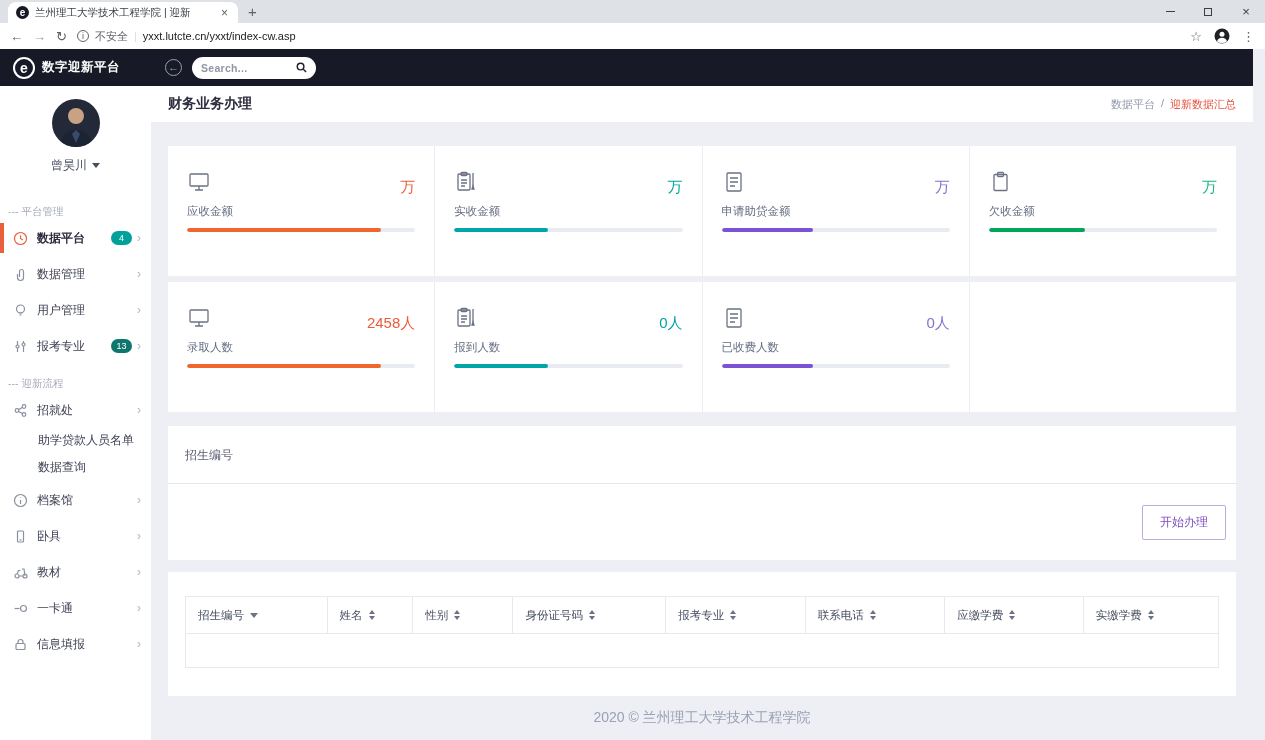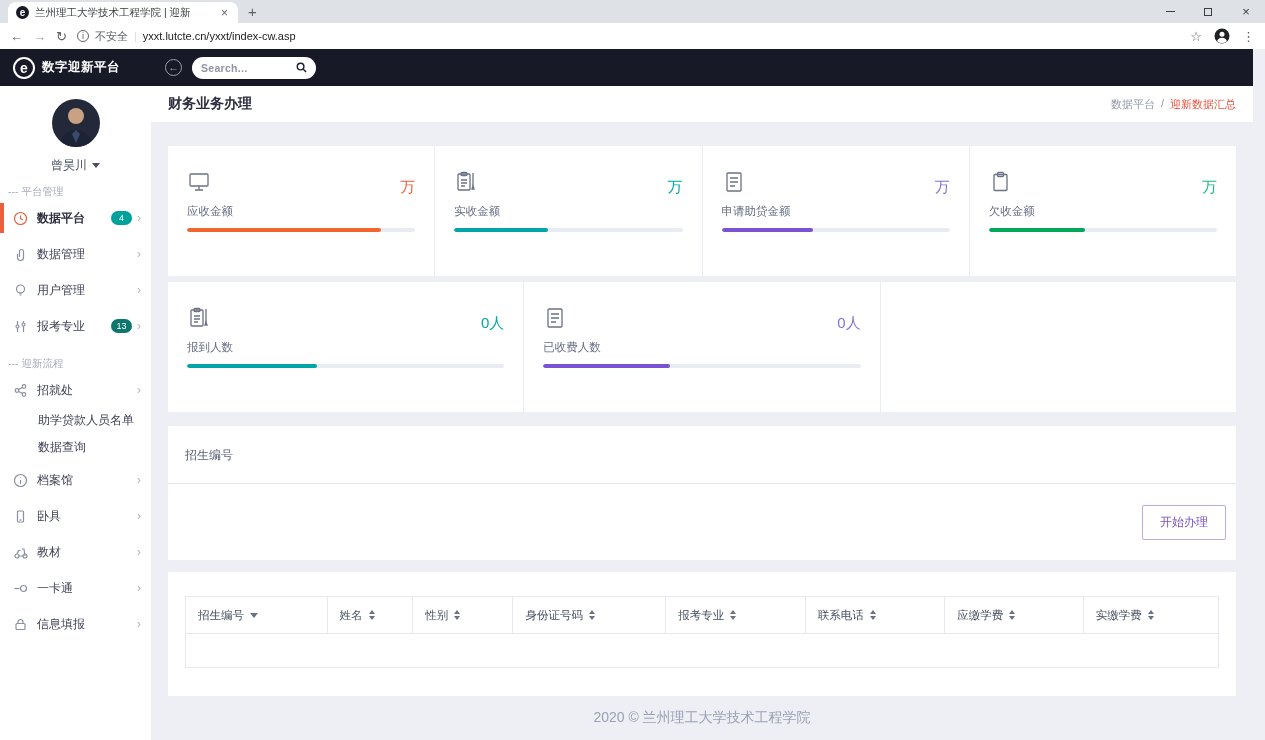--- a/index.html
+++ b/index.html
@@ -43,21 +43,21 @@
   .search-pill input { border:none; outline:none; width:80px; font-size:10.5px; color:#202124; font-family:inherit; }
   .search-pill input::placeholder { color:#8f95a3; font-weight:bold; letter-spacing:.3px; }
 
   .app-body { display:flex; height:654px; }
 
   
   .sidebar { width:151px; background:#fff; padding-top:13px; flex:0 0 auto; overflow:hidden; }
   .avatar { width:48px; height:48px; border-radius:50%; overflow:hidden; margin:0 auto; display:block; }
   .user-row { display:flex; align-items:center; justify-content:center; gap:5px; margin-top:10px; height:16px; color:#464e5f; font-size:12px; }
   .caret-down { width:0; height:0; border-left:4px solid transparent; border-right:4px solid transparent; border-top:5px solid #464e5f; }
-  .section-label { margin:12px 0 0 8px; height:14px; font-size:10.5px; color:#a8adbd; }
+  .section-label { margin:32px 0 0 8px; height:14px; font-size:10.5px; color:#a8adbd; }
   .menu-item { height:34px; margin-top:2px; display:flex; align-items:center; padding:0 10px 0 13px; color:#3f4254; position:relative; cursor:pointer; }
   .menu-item .mi-icon { width:15px; height:15px; margin-right:9px; color:#8a90a0; flex:0 0 auto; }
   .menu-item.active .mi-icon { color:#e8613c; }
   .menu-item.active::before { content:""; position:absolute; left:0; top:2px; bottom:2px; width:4px; background:#e8613c; }
   .mi-label { flex:1; font-size:12px; white-space:nowrap; }
   .menu-item.active .mi-label { font-weight:bold; color:#2d2d3f; }
   .badge { min-width:21px; height:14px; border-radius:7px; color:#fff; font-size:9px; display:flex; align-items:center; justify-content:center; padding:0 5px; margin-right:5px; }
   .badge.teal { background:#00a19b; } .badge.blue { background:#0f766e; } .badge.red { background:#f4511e; }
   .chev { color:#b5b5c3; font-size:12px; line-height:1; }
   .chev.down { display:inline-block; transform:rotate(90deg); }
@@ -377,20 +377,35 @@
                   <div class="card-bar-fill" style="width: 42%; background: rgb(0, 166, 90);"></div>
                 </div>
             </div>
           </div>
 
           <div class="cards-row r2">
             <div class="card">
               <div class="card-top">
                 <span class="card-icon">
                     <svg width="24" height="24" viewBox="0 0 24 24" fill="none" stroke="currentColor" stroke-width="1.3">
+                      <rect x="3" y="4" width="18" height="12" rx="1"></rect>
+                      <path d="M12 16 v4 M8 20 h8"></path>
+                    </svg>
+                  </span>
+                <span class="card-value" style="color: rgb(238, 90, 58);">2458人</span>
+              </div>
+              <div class="card-label">录取人数</div>
+              <div class="card-bar">
+                  <div class="card-bar-fill" style="width: 85%; background: rgb(240, 102, 46);"></div>
+                </div>
+            </div>
+            <div class="card">
+              <div class="card-top">
+                <span class="card-icon">
+                    <svg width="24" height="24" viewBox="0 0 24 24" fill="none" stroke="currentColor" stroke-width="1.3">
                       <rect x="4" y="4" width="12" height="16" rx="1"></rect>
                       <rect x="7" y="2.5" width="6" height="3" rx="1"></rect>
                       <path d="M7 10 h6 M7 13 h6 M7 16 h4 M19 3 v13"></path>
                       <path d="M19 16 l-1 3 h2 Z"></path>
                     </svg>
                   </span>
                 <span class="card-value" style="color: rgb(0, 165, 168);">0人</span>
               </div>
               <div class="card-label">报到人数</div>
               <div class="card-bar">

